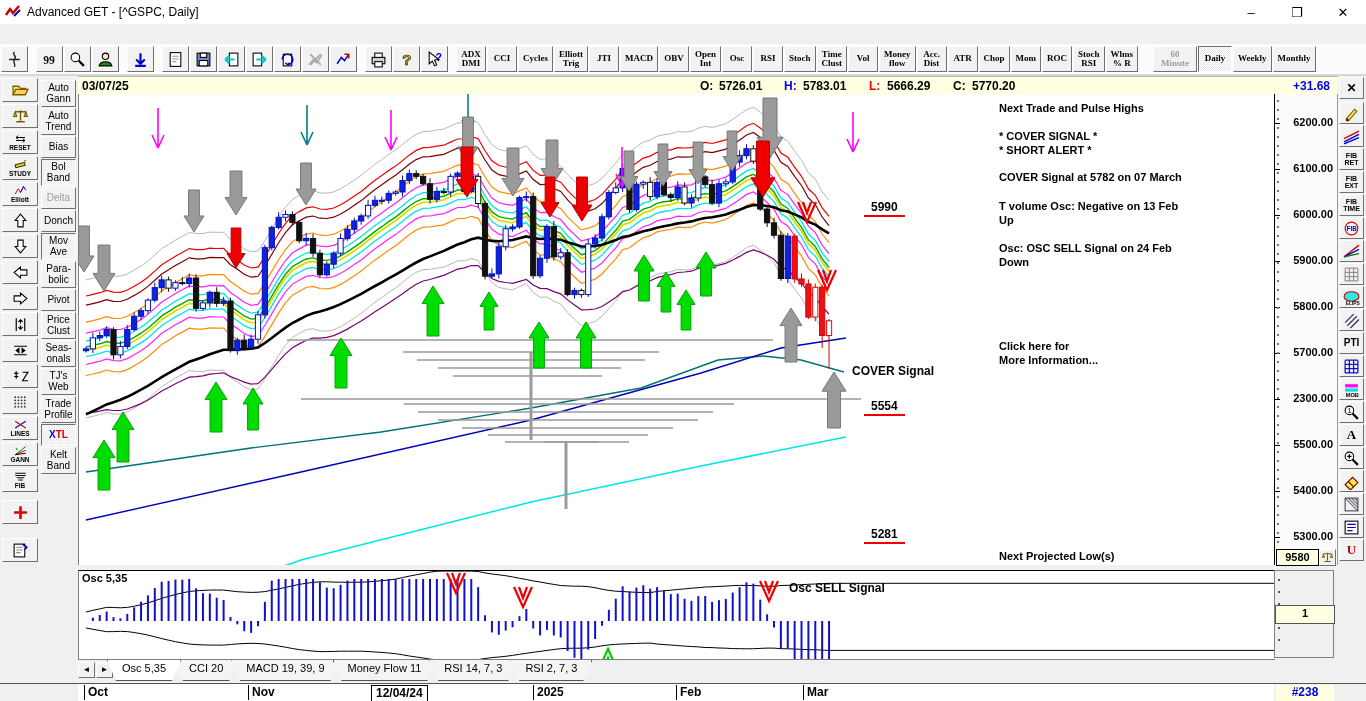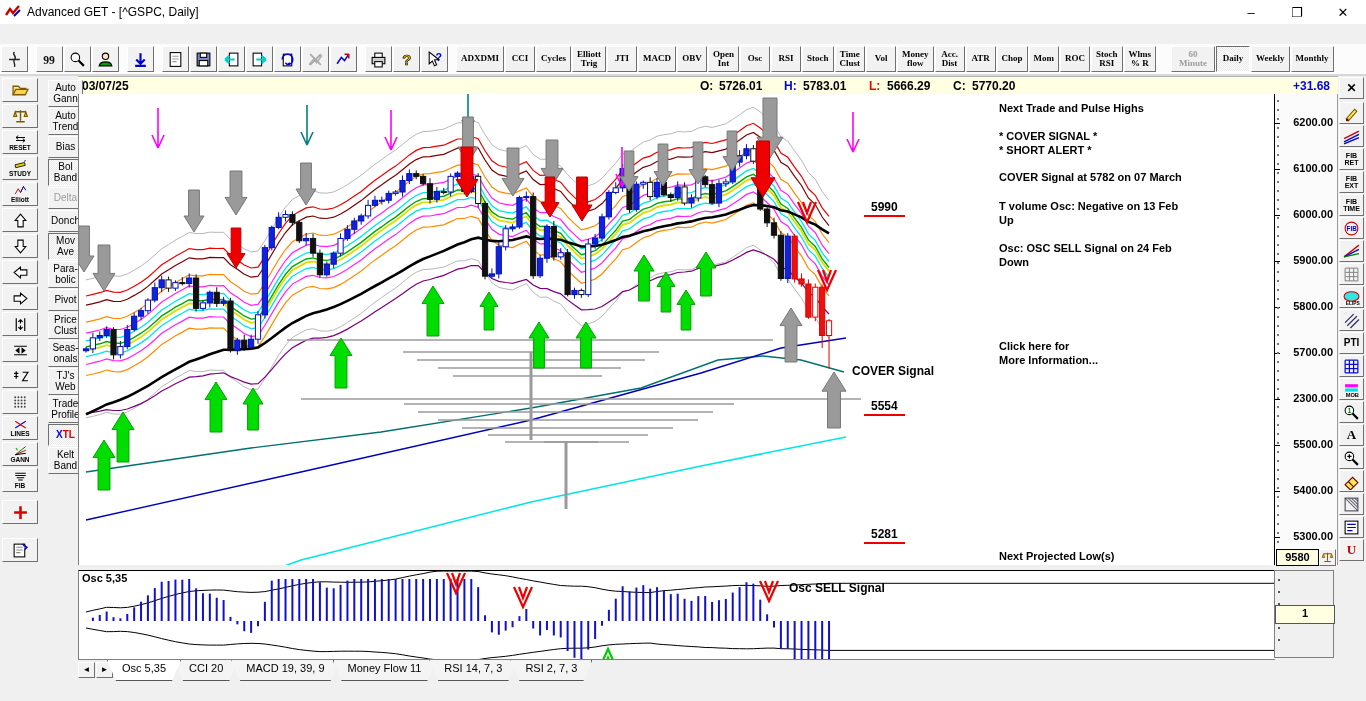--- a/index.html
+++ b/index.html
@@ -18,21 +18,21 @@
   .winctl{width:46px;height:24px;display:flex;align-items:center;justify-content:center;font-size:13px;color:#000;}
   #menubar{left:0;top:24px;width:1366px;height:20px;background:#ffffff;display:flex;align-items:center;border-bottom:1px solid #e4e4e4;}
   .menu-item{font-size:13px;padding:1px 10px;color:#000;}
   #toolbar{left:0;top:44px;width:1366px;height:30px;background:#fcfcfc;display:flex;align-items:center;border-bottom:2px solid #d7d7d7;}
   .tbtn{width:27px;height:26px;margin-left:1px;}
   .sbtn{min-width:30px;height:26px;margin-left:1px;padding:0 4px;font-size:9px;font-weight:bold;font-family:"Liberation Serif",serif;}
   .sep{width:7px;height:26px;}
   #chartheader{left:78px;top:76px;width:1260px;height:18px;background:#ffffe1;border-top:1px solid #b5b5b5;font-size:12px;font-weight:bold;}
   #sidebar{left:0;top:76px;width:78px;height:625px;background:#f0f0f0;}
   .sideicon{left:2px;width:36px;height:24px;flex-direction:column;}
-  .sidetool{left:41px;width:35px;font-size:10px;margin-left:7px;}
+  .sidetool{left:41px;width:35px;font-size:10px;}
   .cap{font-size:6.5px;font-weight:bold;letter-spacing:0;line-height:1;}
   #chart{left:78px;top:94px;width:1196px;height:471px;background:#ffffff;border-left:1px solid #808080;}
   #priceaxis{left:1274px;top:94px;width:62px;height:471px;background:#fbfbfb;border-left:1px solid #000;
     border-right:1px solid #9a9a9a;}
   .ylab{position:absolute;right:4px;font-size:11px;font-weight:bold;color:#000;}
   .ytick{position:absolute;left:0;width:5px;height:1px;background:#000;}
   #righttools{left:1338px;top:76px;width:28px;height:625px;background:#f0f0f0;}
   .rbtn{left:1px;width:25px;height:22px;font-size:7px;font-weight:bold;flex-direction:column;}
   #oscpanel{left:78px;top:570px;width:1196px;height:88px;background:#ffffff;border-top:1px solid #000;border-bottom:1px solid #808080;border-left:1px solid #808080;}
   #oscaxis{left:1274px;top:570px;width:60px;height:88px;background:#f0f0f0;border:1px solid #808080;box-sizing:border-box;}
@@ -153,21 +153,21 @@
           <text x="4" y="13" font-size="14" font-weight="bold" fill="#e8c400" stroke="#000" stroke-width="0.6">?</text>
         </svg>
       </div>
       <div class="b3d tbtn">
         <svg width="17" height="17" viewBox="0 0 16 16">
           <path d="M3 1 L3 12 L6 9.5 L8 14 L10 13 L8 8.5 L12 8 Z" stroke="#000" stroke-width="1" fill="#fff"></path>
           <text x="9" y="9" font-size="10" font-weight="bold" fill="#0000cc">?</text>
         </svg>
       </div>
       <div class="sep"></div>
-      <div class="b3d sbtn" style="flex-direction: row; text-align: center;">
+      <div class="b3d sbtn" style="flex-direction: column; text-align: center;">
         <div>ADX</div>
         <div>DMI</div>
       </div>
       <div class="b3d sbtn">
         <div>CCI</div>
       </div>
       <div class="b3d sbtn">
         <div>Cycles</div>
       </div>
       <div class="b3d sbtn" style="flex-direction: column;">
@@ -1072,20 +1072,30 @@
   <div id="tabsrow" class="abs">
       <div class="b3d tabnav" style="margin-right: 1px;">◄</div>
       <div class="b3d tabnav" style="margin-right: 1px;">►</div>
       <div class="tab active">Osc 5,35</div>
       <div class="tab">CCI 20</div>
       <div class="tab">MACD 19, 39, 9</div>
       <div class="tab">Money Flow 11</div>
       <div class="tab">RSI 14, 7, 3</div>
       <div class="tab">RSI 2, 7, 3</div>
     </div>
+  <div id="dateaxis" class="abs">
+      <div class="strip"></div>
+      <div class="xlab" style="left: 84px;">Oct</div>
+      <div class="xlab" style="left: 248px;">Nov</div>
+      <div class="xlab boxed" style="left: 371px;">12/04/24</div>
+      <div class="xlab" style="left: 533px;">2025</div>
+      <div class="xlab" style="left: 676px;">Feb</div>
+      <div class="xlab" style="left: 803px;">Mar</div>
+      <div class="abs" style="left: 1276px; top: 1px; width: 58px; height: 16px; background: rgb(255, 255, 225); color: rgb(0, 0, 238); font-size: 12px; font-weight: bold; text-align: center; line-height: 15px;">#238</div>
+    </div>
   <div id="overlay" class="abs" style="left:0;top:0;width:1366px;height:701px;pointer-events:none;">
       <div class="anno" style="left: 999px; top: 102px;">Next Trade and Pulse Highs</div>
       <div class="anno" style="left: 999px; top: 130px;">* COVER SIGNAL *</div>
       <div class="anno" style="left: 999px; top: 144px;">* SHORT ALERT *</div>
       <div class="anno" style="left: 999px; top: 171px;">COVER Signal at 5782 on 07 March</div>
       <div class="anno" style="left: 999px; top: 200px;">T volume Osc: Negative on 13 Feb</div>
       <div class="anno" style="left: 999px; top: 214px;">Up</div>
       <div class="anno" style="left: 999px; top: 242px;">Osc: OSC SELL Signal on 24 Feb</div>
       <div class="anno" style="left: 999px; top: 256px;">Down</div>
       <div class="anno" style="left: 999px; top: 340px; pointer-events: auto;">Click here for</div>

